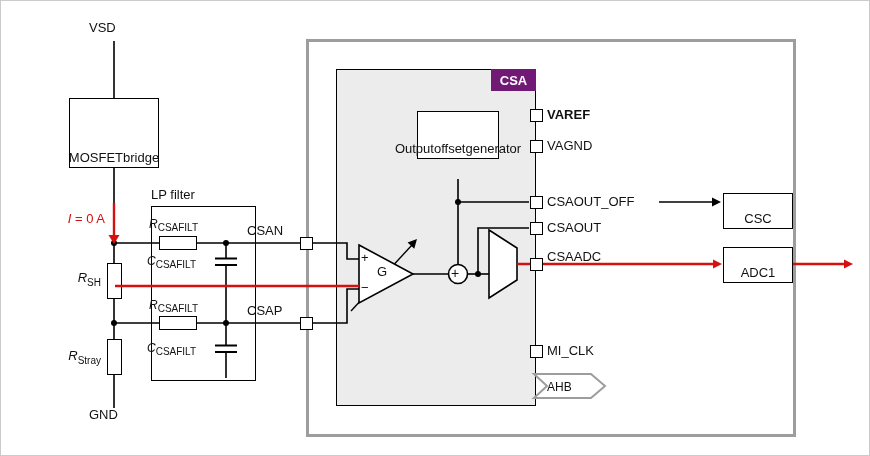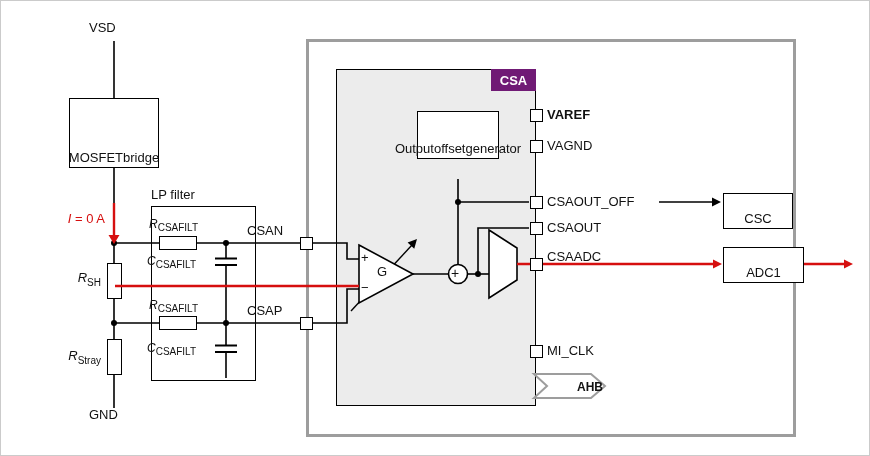--- a/index.html
+++ b/index.html
@@ -99,21 +99,21 @@
   <div class="comp" style="left:416px;top:110px;width:82px;height:48px;">
     <div>Output</div>
     <div>offset</div>
     <div>generator</div>
   </div>
 
   <div class="comp" style="left:722px;top:192px;width:70px;height:36px;">
     <div>CSC</div>
   </div>
 
-  <div class="comp" style="left:722px;top:246px;width:81px;height:36px;">
+  <div class="comp" style="left:722px;top:246px;width:70px;height:36px;">
     <div>ADC1</div>
   </div>
 
   <div class="csa-tag">
     <span>CSA</span>
   </div>
 
   <div class="res" style="left:105.5px;top:262px;width:15px;height:36px;"></div>
   <div class="res" style="left:105.5px;top:338px;width:15px;height:36px;"></div>
   <div class="res" style="left:158px;top:235px;width:38px;height:14px;"></div>
@@ -165,21 +165,21 @@
   <div class="lab c" style="left:376px;top:264px;width:15px;">G</div>
   <div class="lab c" style="left:450px;top:265px;width:14px;font-size:14px;">+</div>
 
   <div class="lab" style="left:546px;top:107px;width:100px;font-weight:bold;">VAREF</div>
   <div class="lab" style="left:546px;top:138px;width:100px;">VAGND</div>
   <div class="lab" style="left:546px;top:194px;width:110px;">CSAOUT_OFF</div>
   <div class="lab" style="left:546px;top:220px;width:100px;">CSAOUT</div>
   <div class="lab" style="left:546px;top:249px;width:100px;">CSAADC</div>
   <div class="lab" style="left:546px;top:343px;width:100px;">MI_CLK</div>
 
-  <div class="lab c s12" style="left:576px;top:379px;width:42px;font-weight:bold;">AHB</div>
+  <div class="lab c s12" style="left:546px;top:379px;width:42px;">AHB</div>
 
   <svg class="layer" width="870" height="456">
     <path class="redstroke" d="M114 285 H358" fill="none" stroke-width="2.4"></path>
     <path class="redstroke" d="M113 202 V234" fill="none" stroke-width="2.4"></path>
     <polygon class="redfill" points="107.5,234 118.5,234 113,243"></polygon>
   </svg>
 
 </div>
 
 </body></html>

